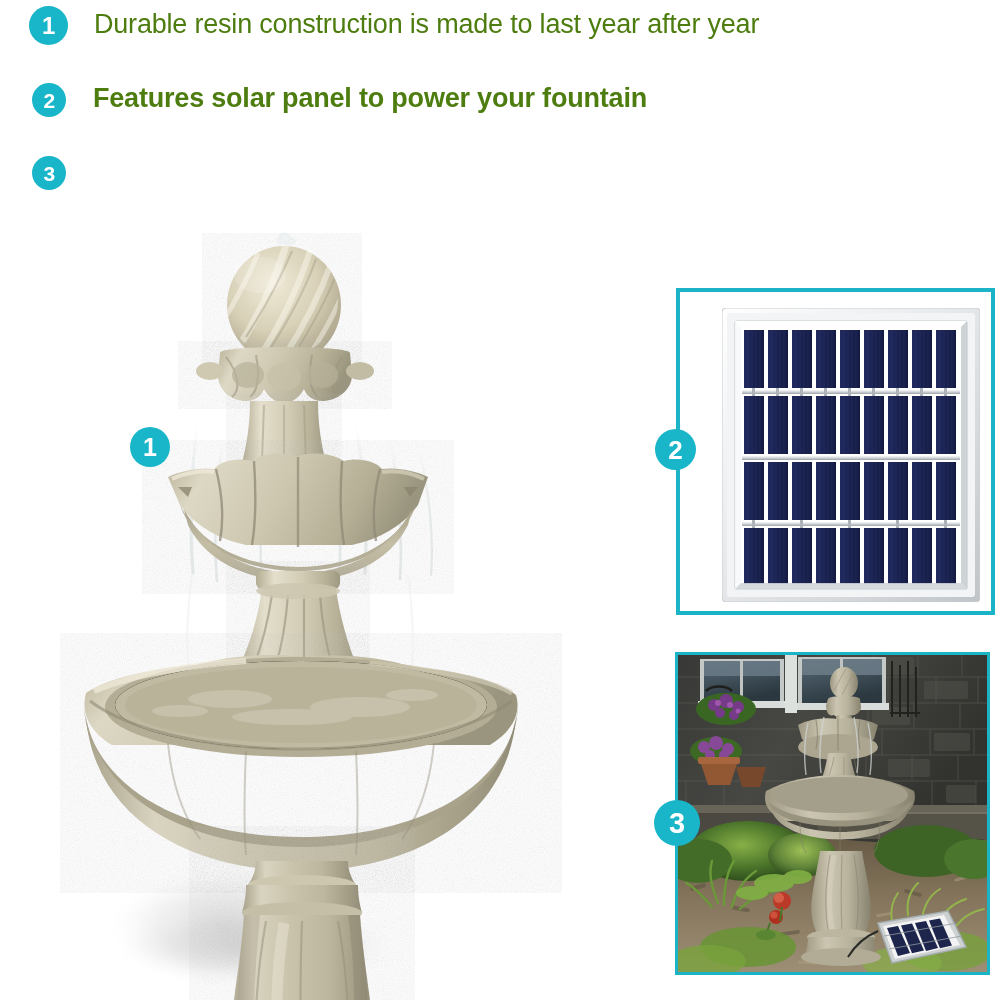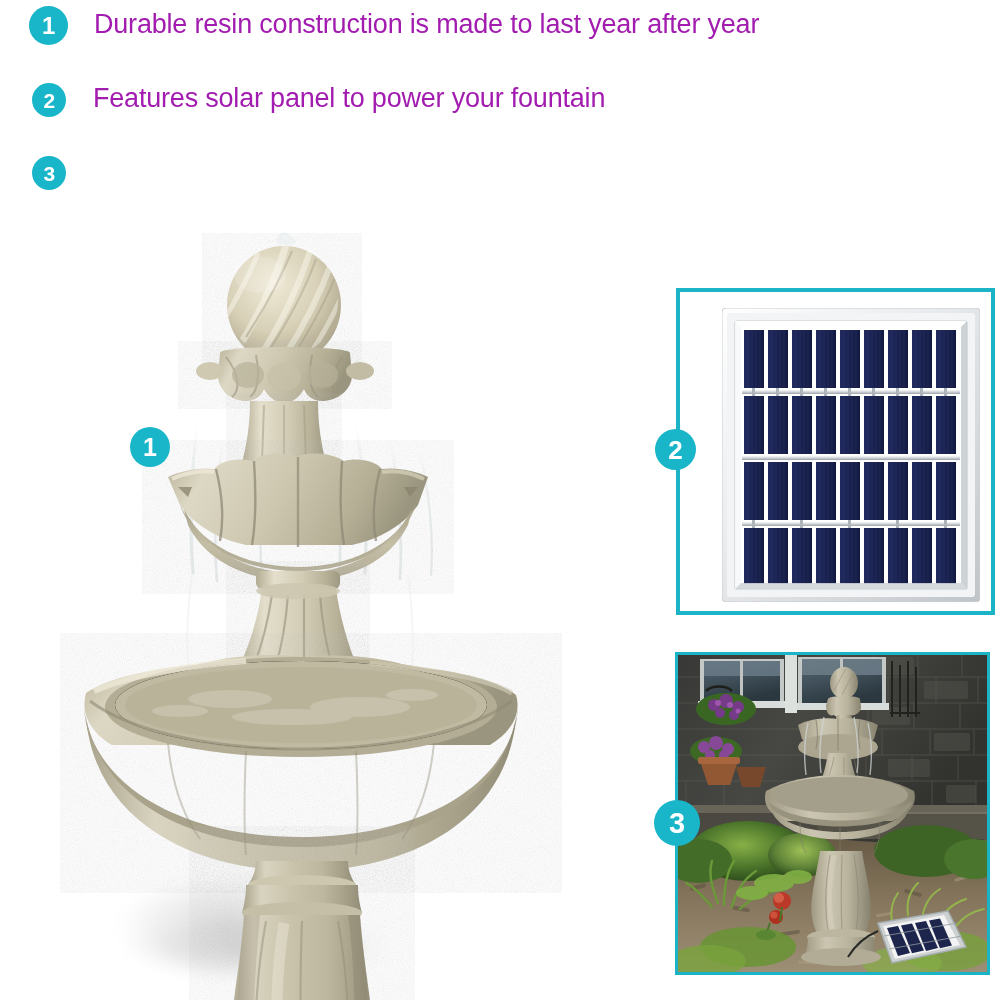--- a/index.html
+++ b/index.html
@@ -39,36 +39,36 @@
     display: flex;
     align-items: center;
     justify-content: center;
     font-family: "Liberation Sans", sans-serif;
     font-weight: 700;
     line-height: 1;
     letter-spacing: -0.5px;
     box-sizing: border-box;
   }
   .feature-text {
-    color: #a21caf;
+    color: #4d7c0f;
     font-size: 27px;
     line-height: 35px;
     font-weight: 500;
     letter-spacing: -0.2px;
     white-space: pre-line;
   }
 
   
   #feature-row-1 { top: 4px; }
   #feature-row-1 .badge { width: 39px; height: 39px; font-size: 24px; margin-left: 29px; margin-top: 2px; }
   #feature-row-1 .feature-text { margin-left: 26px; margin-top: 3px; }
 
   #feature-row-2 { top: 81px; }
   #feature-row-2 .badge { width: 34px; height: 34px; font-size: 21px; margin-left: 32px; margin-top: 2px; }
-  #feature-row-2 .feature-text { margin-left: 27px; margin-top: 0px; }
+  #feature-row-2 .feature-text { margin-left: 27px; margin-top: 0px; font-weight: bold; }
 
   #feature-row-3 { top: 134px; }
   #feature-row-3 .badge { width: 34px; height: 34px; font-size: 21px; margin-left: 32px; margin-top: 22px; }
   #feature-row-3 .feature-text { margin-left: 27px; margin-top: 0px; }
 
   
   .callout {
     position: absolute;
     border-radius: 50%;
     background: #19b6c9;

